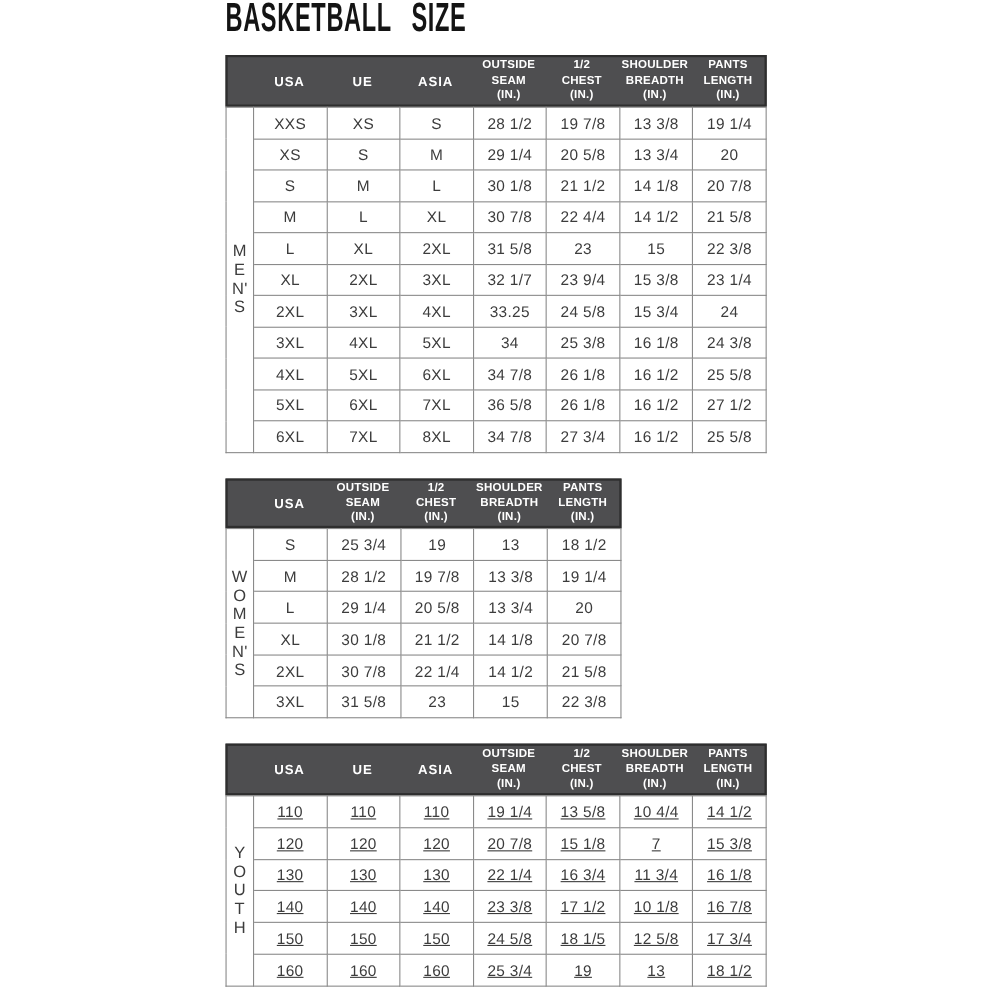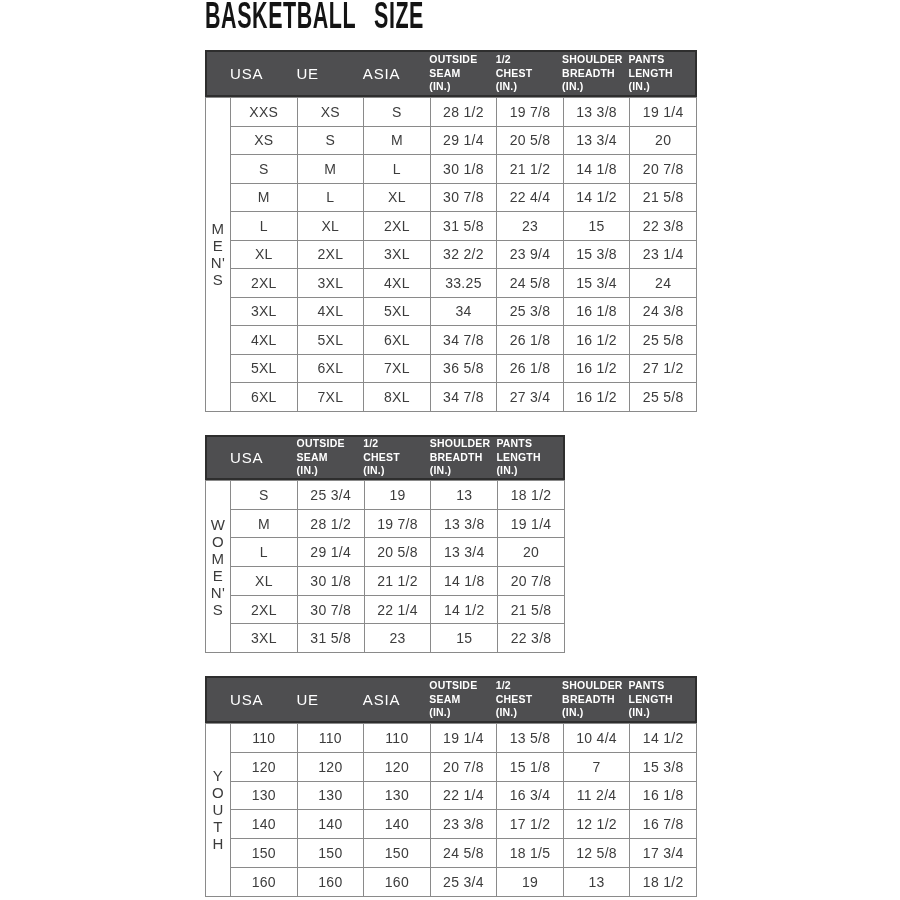--- a/index.html
+++ b/index.html
@@ -42,42 +42,42 @@
     display:flex;
     align-items:center;
     background:var(--header-bg);
     color:var(--header-text);
     border:2px solid var(--header-border);
     height:47px;
     width:100%;
   }
   #t1 .hdr{height:45px;}
   .hdr .corner{width:23px;flex:none;}
-  .hdr .hcell{flex:1;}
-  .hcell.lg{font-size:15px;font-weight:normal;letter-spacing:0.8px;}
+  .hdr .hcell{flex:1;text-align:center;}
+  .hcell.lg{font-size:12px;font-weight:bold;letter-spacing:0.8px;}
   .hcell.sm{font-size:10.5px;font-weight:bold;line-height:1.28;letter-spacing:0.2px;white-space:pre-line;}
 
   table{
     border-collapse:collapse;
     table-layout:fixed;
     width:100%;
   }
   col.labelcol{width:25px;}
   td{
     border:1px solid var(--grid);
     text-align:center;
     vertical-align:middle;
     font-size:14px;
     color:var(--text);
     padding:0;
     letter-spacing:0.3px;
   }
   #t0 td{height:28.5px;}
   #t1 td{height:28.7px;}
-  #t2 td{height:28.8px;}
+  #t2 td{height:28.8px;text-decoration:underline;}
   td.group{background:#ffffff;}
   .vlabel{
     display:inline-block;
     white-space:pre-line;
     font-size:15px;
     line-height:17px;
     color:var(--text);
     text-align:center;
   }
 </style>
@@ -163,21 +163,21 @@
           <td>2XL</td>
           <td>31 5/8</td>
           <td>23</td>
           <td>15</td>
           <td>22 3/8</td>
         </tr>
         <tr>
           <td>XL</td>
           <td>2XL</td>
           <td>3XL</td>
-          <td>32 2/2</td>
+          <td>32 1/7</td>
           <td>23 9/4</td>
           <td>15 3/8</td>
           <td>23 1/4</td>
         </tr>
         <tr>
           <td>2XL</td>
           <td>3XL</td>
           <td>4XL</td>
           <td>33.25</td>
           <td>24 5/8</td>
@@ -356,30 +356,30 @@
           <td>15 1/8</td>
           <td>7</td>
           <td>15 3/8</td>
         </tr>
         <tr>
           <td>130</td>
           <td>130</td>
           <td>130</td>
           <td>22 1/4</td>
           <td>16 3/4</td>
-          <td>11 2/4</td>
+          <td>11 3/4</td>
           <td>16 1/8</td>
         </tr>
         <tr>
           <td>140</td>
           <td>140</td>
           <td>140</td>
           <td>23 3/8</td>
           <td>17 1/2</td>
-          <td>12 1/2</td>
+          <td>10 1/8</td>
           <td>16 7/8</td>
         </tr>
         <tr>
           <td>150</td>
           <td>150</td>
           <td>150</td>
           <td>24 5/8</td>
           <td>18 1/5</td>
           <td>12 5/8</td>
           <td>17 3/4</td>

